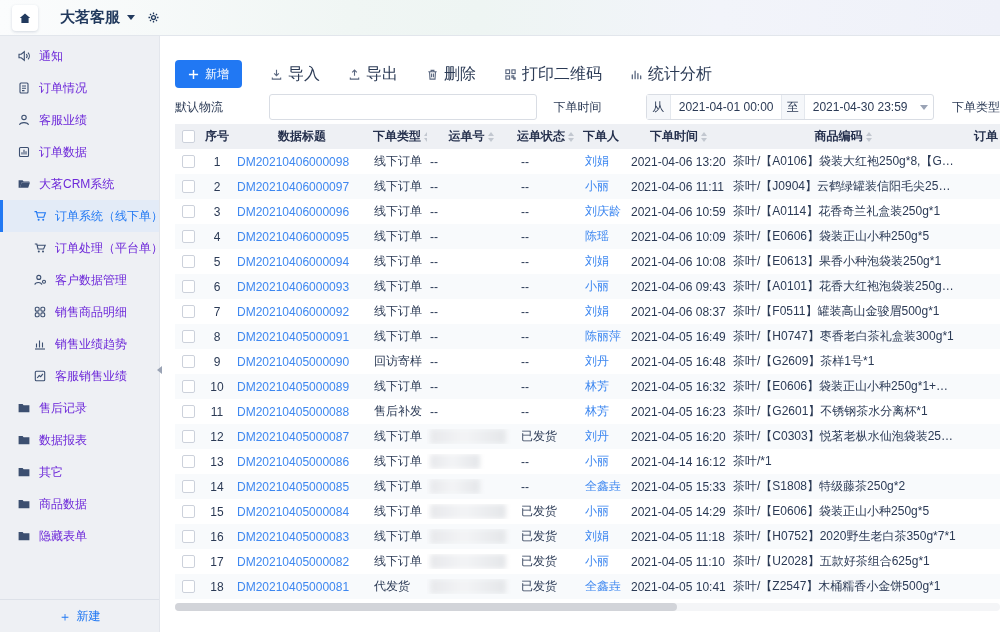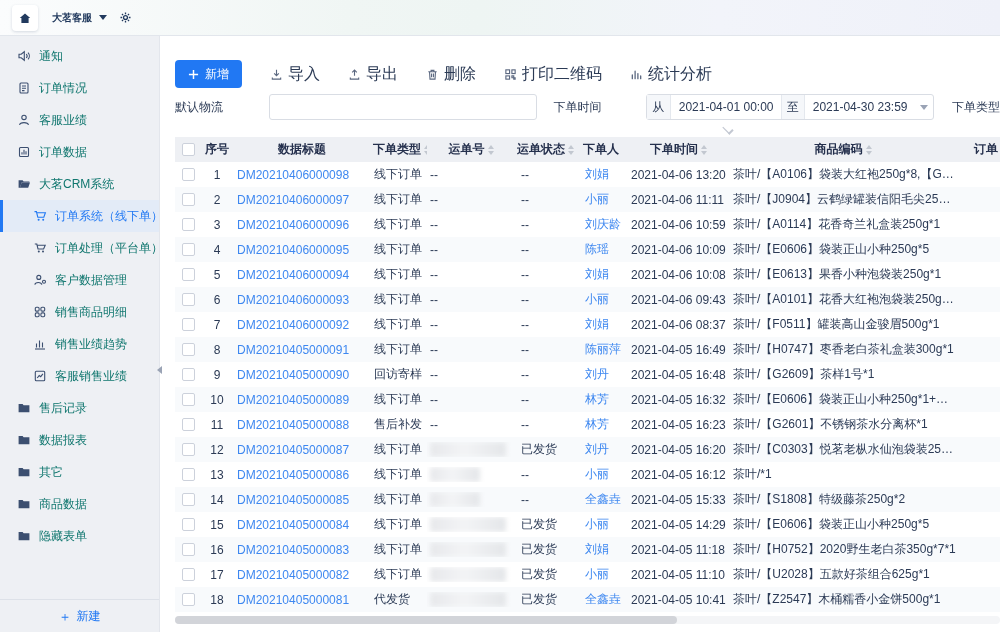--- a/index.html
+++ b/index.html
@@ -11,28 +11,28 @@
   *{box-sizing:border-box;margin:0;padding:0;}
   html,body{width:1000px;height:632px;overflow:hidden;}
   body{font-family:"Liberation Sans","DejaVu Sans",sans-serif;font-size:12px;color:var(--text);background:#fff;position:relative;}
 
   
   .topbar{position:absolute;left:0;top:0;width:1000px;height:36px;display:flex;align-items:center;padding:0 12px;
     background:linear-gradient(90deg,#fbfcfd 0%,#f0f6f4 35%,#eef5f3 48%,#f2f4fa 72%,#eff1f9 100%);
     border-bottom:1px solid #e2e6ec;z-index:5;}
   .home-btn{width:26px;height:26px;background:#fff;border-radius:4px;box-shadow:0 1px 3px rgba(40,60,100,.18);
     display:flex;align-items:center;justify-content:center;color:#223a5e;cursor:pointer;}
-  .app-title{margin-left:14px;font-size:10px;font-weight:bold;color:#223a5e;cursor:pointer;}
+  .app-title{margin-left:22px;font-size:15px;font-weight:bold;color:#223a5e;cursor:pointer;}
   .tri-down{width:0;height:0;border-left:4px solid transparent;border-right:4px solid transparent;border-top:5px solid #223a5e;margin-left:7px;cursor:pointer;}
   .top-gear{margin-left:12px;color:#223a5e;display:flex;align-items:center;cursor:pointer;}
 
   
   .sidebar{position:absolute;left:0;top:36px;width:160px;height:596px;background:#eef0f4;border-right:1px solid #e3e6ec;display:flex;flex-direction:column;}
   .side-nav{flex:1;padding-top:4px;overflow:hidden;}
-  .side-item{height:32px;display:flex;align-items:center;padding-left:14px;gap:8px;color:#0f766e;cursor:pointer;border-left:3px solid transparent;}
+  .side-item{height:32px;display:flex;align-items:center;padding-left:14px;gap:8px;color:#6d28d9;cursor:pointer;border-left:3px solid transparent;}
   .side-item.child{padding-left:30px;}
   .side-item.selected{background:#e3ebf7;border-left-color:var(--accent);color:var(--accent);}
   .side-item .sicon{display:flex;align-items:center;color:#3c4f70;flex:0 0 auto;}
   .side-item.selected .sicon{color:var(--accent);}
   .side-item .slabel{white-space:nowrap;}
   .side-footer{height:33px;border-top:1px solid #dde1e8;display:flex;align-items:center;justify-content:center;gap:5px;color:var(--accent);cursor:pointer;font-size:12px;}
   .side-footer .plus{font-size:13px;line-height:1;}
   .collapse-handle{position:absolute;left:154px;top:358px;width:10px;height:24px;display:flex;align-items:center;justify-content:center;z-index:6;cursor:pointer;}
   .collapse-handle::before{content:"";width:0;height:0;border-top:4px solid transparent;border-bottom:4px solid transparent;border-right:5px solid #9aa3b5;}
 
@@ -53,21 +53,21 @@
   .date-prefix.second{border-left:1px solid #e4e8ee;}
   .date-val{width:110px;display:flex;align-items:center;padding:0 8px;color:#2b3a55;white-space:nowrap;cursor:pointer;}
   .date-caret{width:18px;display:flex;align-items:center;justify-content:center;cursor:pointer;}
   .date-caret::before{content:"";width:0;height:0;border-left:4px solid transparent;border-right:4px solid transparent;border-top:5px solid #9aa3b5;}
   .lbl-type{margin-left:14px;}
 
   .expand-chevron{position:absolute;left:560px;top:76px;width:16px;height:8px;cursor:pointer;}
   .expand-chevron::before{content:"";position:absolute;left:3px;top:0;width:8px;height:8px;border-right:2px solid #c3c8d2;border-bottom:2px solid #c3c8d2;transform:rotate(45deg) scaleY(.6);}
 
   
-  .table-wrap{margin-top:17px;width:825px;overflow:hidden;position:relative;}
+  .table-wrap{margin-top:4px;width:825px;overflow:hidden;position:relative;}
   .thead,.tr{display:flex;align-items:center;width:841px;}
   .thead{height:25px;background:#eef0f4;color:var(--head-text);font-weight:bold;}
   .tr{height:25px;background:#fff;}
   .tr:nth-child(even){background:#f8fafc;}
   .td,.th{flex:0 0 auto;white-space:nowrap;overflow:hidden;display:flex;align-items:center;}
   .th{justify-content:center;gap:3px;}
   .c-cb{width:26px;justify-content:center;}
   .c-no{width:32px;justify-content:center;}
   .c-title{width:138px;}
   .td.c-title{padding-left:4px;}
@@ -632,21 +632,21 @@
             <a class="link">DM20210405000086</a>
           </div>
           <div class="td c-type">线下订单</div>
           <div class="td c-way">
             <span class="mask"></span>
           </div>
           <div class="td c-status">--</div>
           <div class="td c-buyer">
             <a class="link">小丽</a>
           </div>
-          <div class="td c-time">2021-04-05 16:12</div>
+          <div class="td c-time">2021-04-14 16:12</div>
           <div class="td c-prod" title="茶叶/*1">茶叶/*1</div>
           <div class="td c-extra"></div>
         </div>
         <div class="tr">
           <div class="td c-cb">
             <span class="checkbox"></span>
           </div>
           <div class="td c-no">14</div>
           <div class="td c-title">
             <a class="link">DM20210405000085</a>

